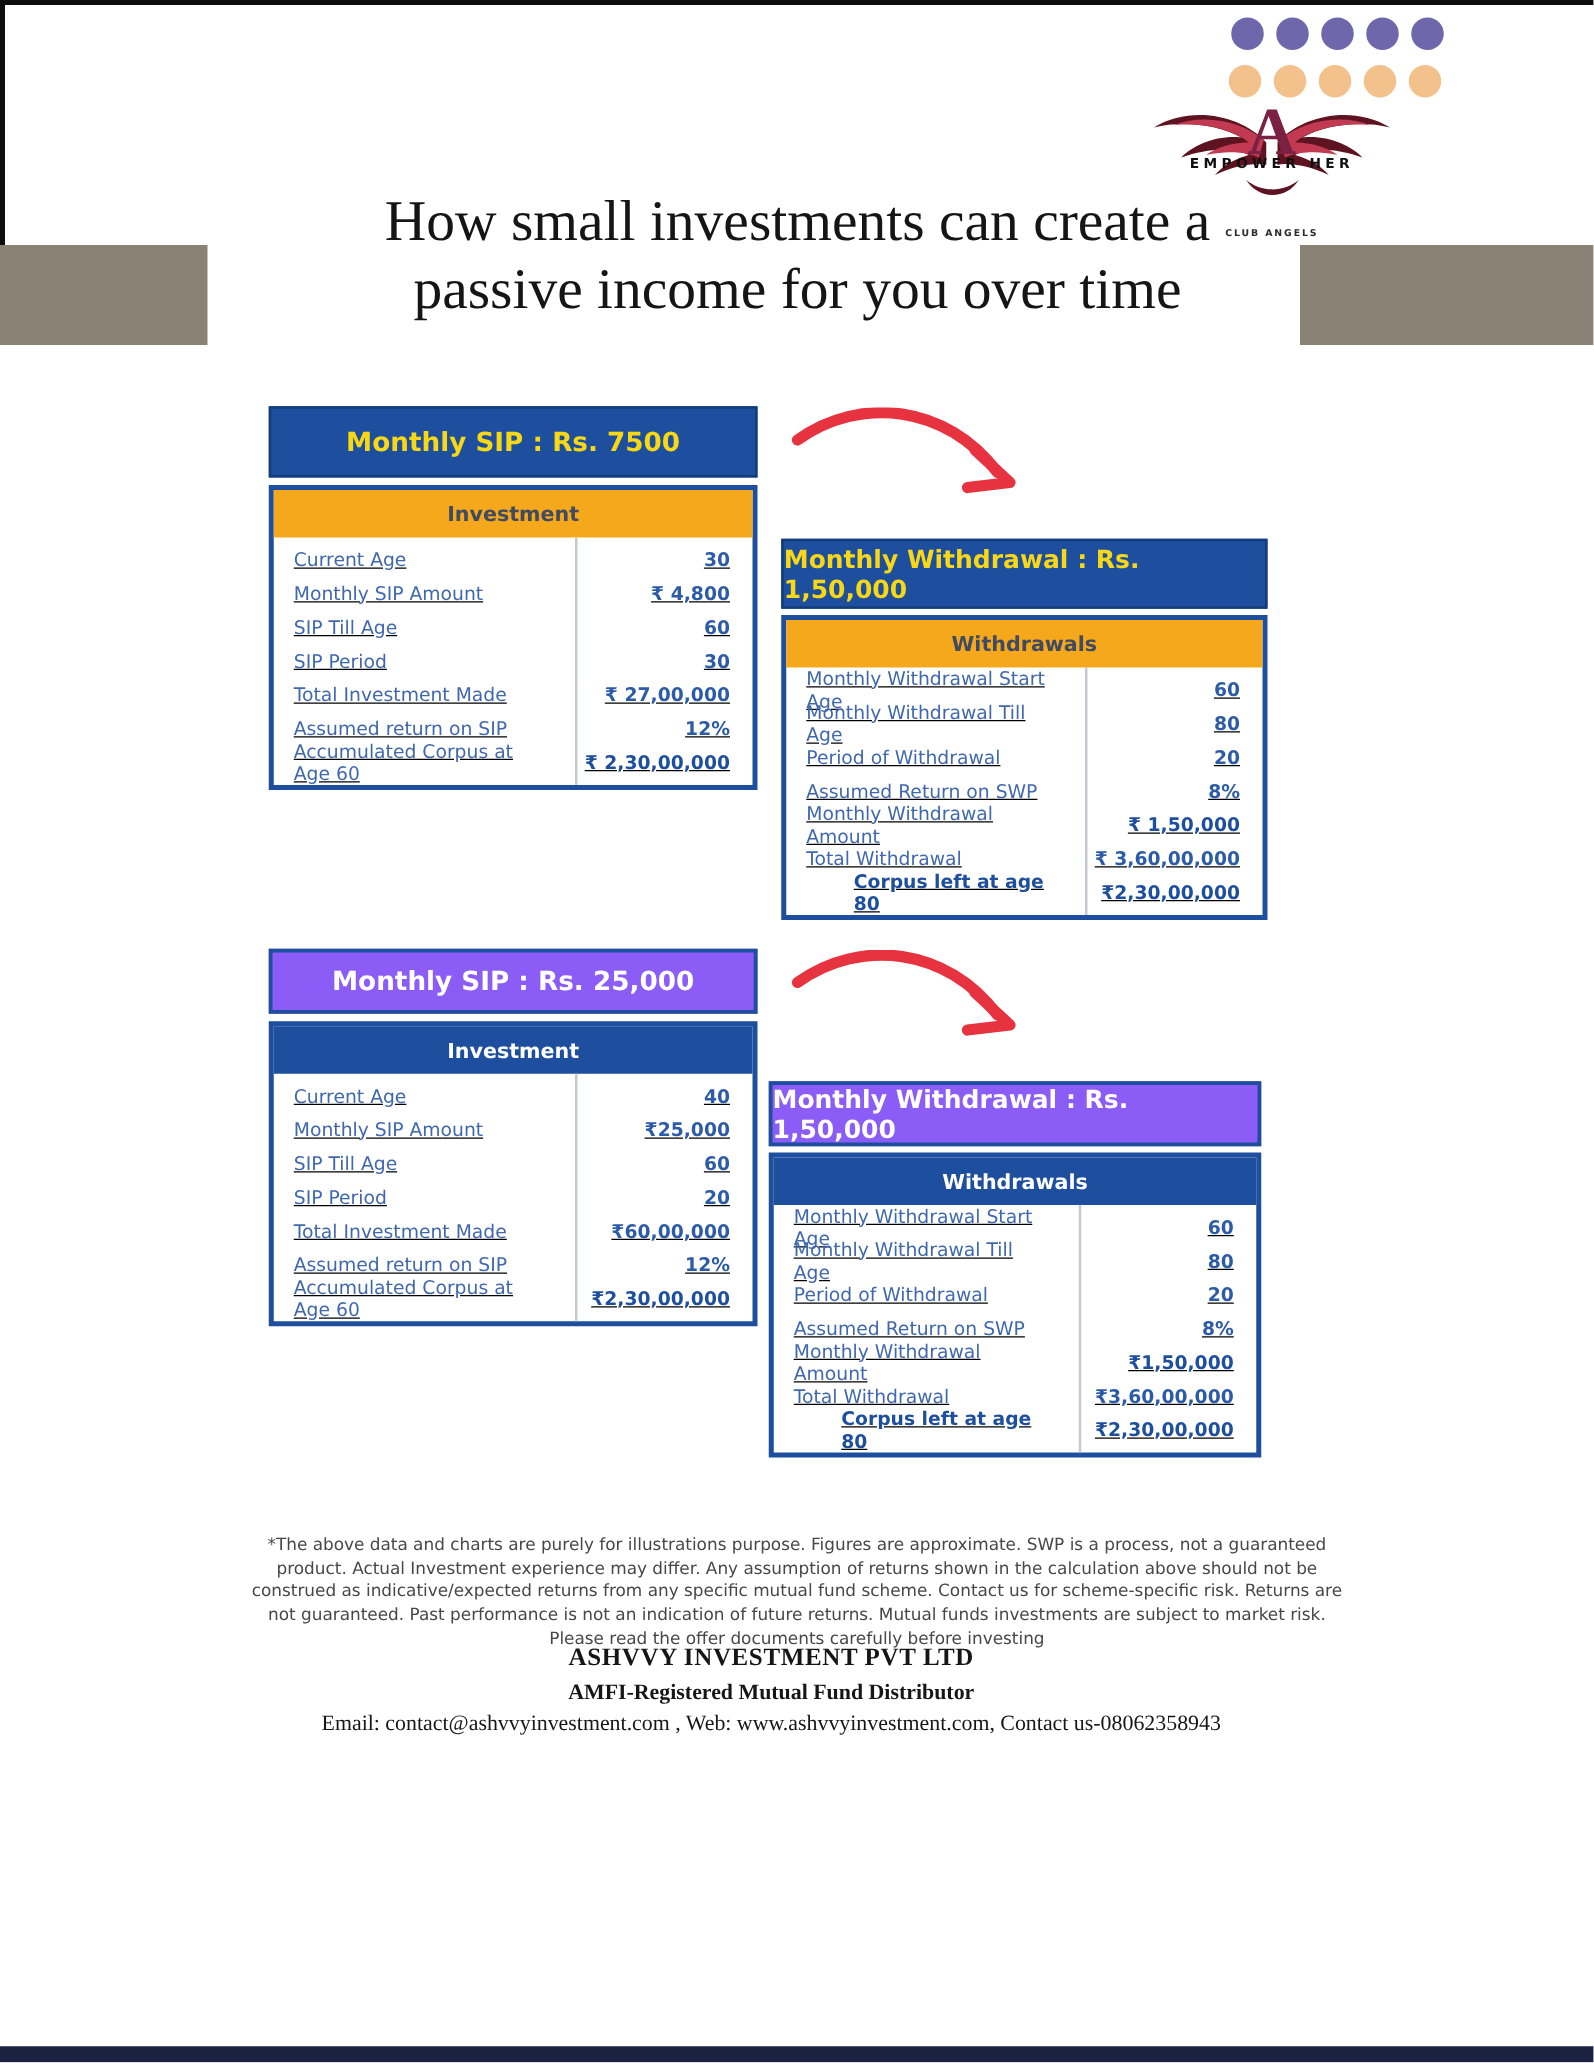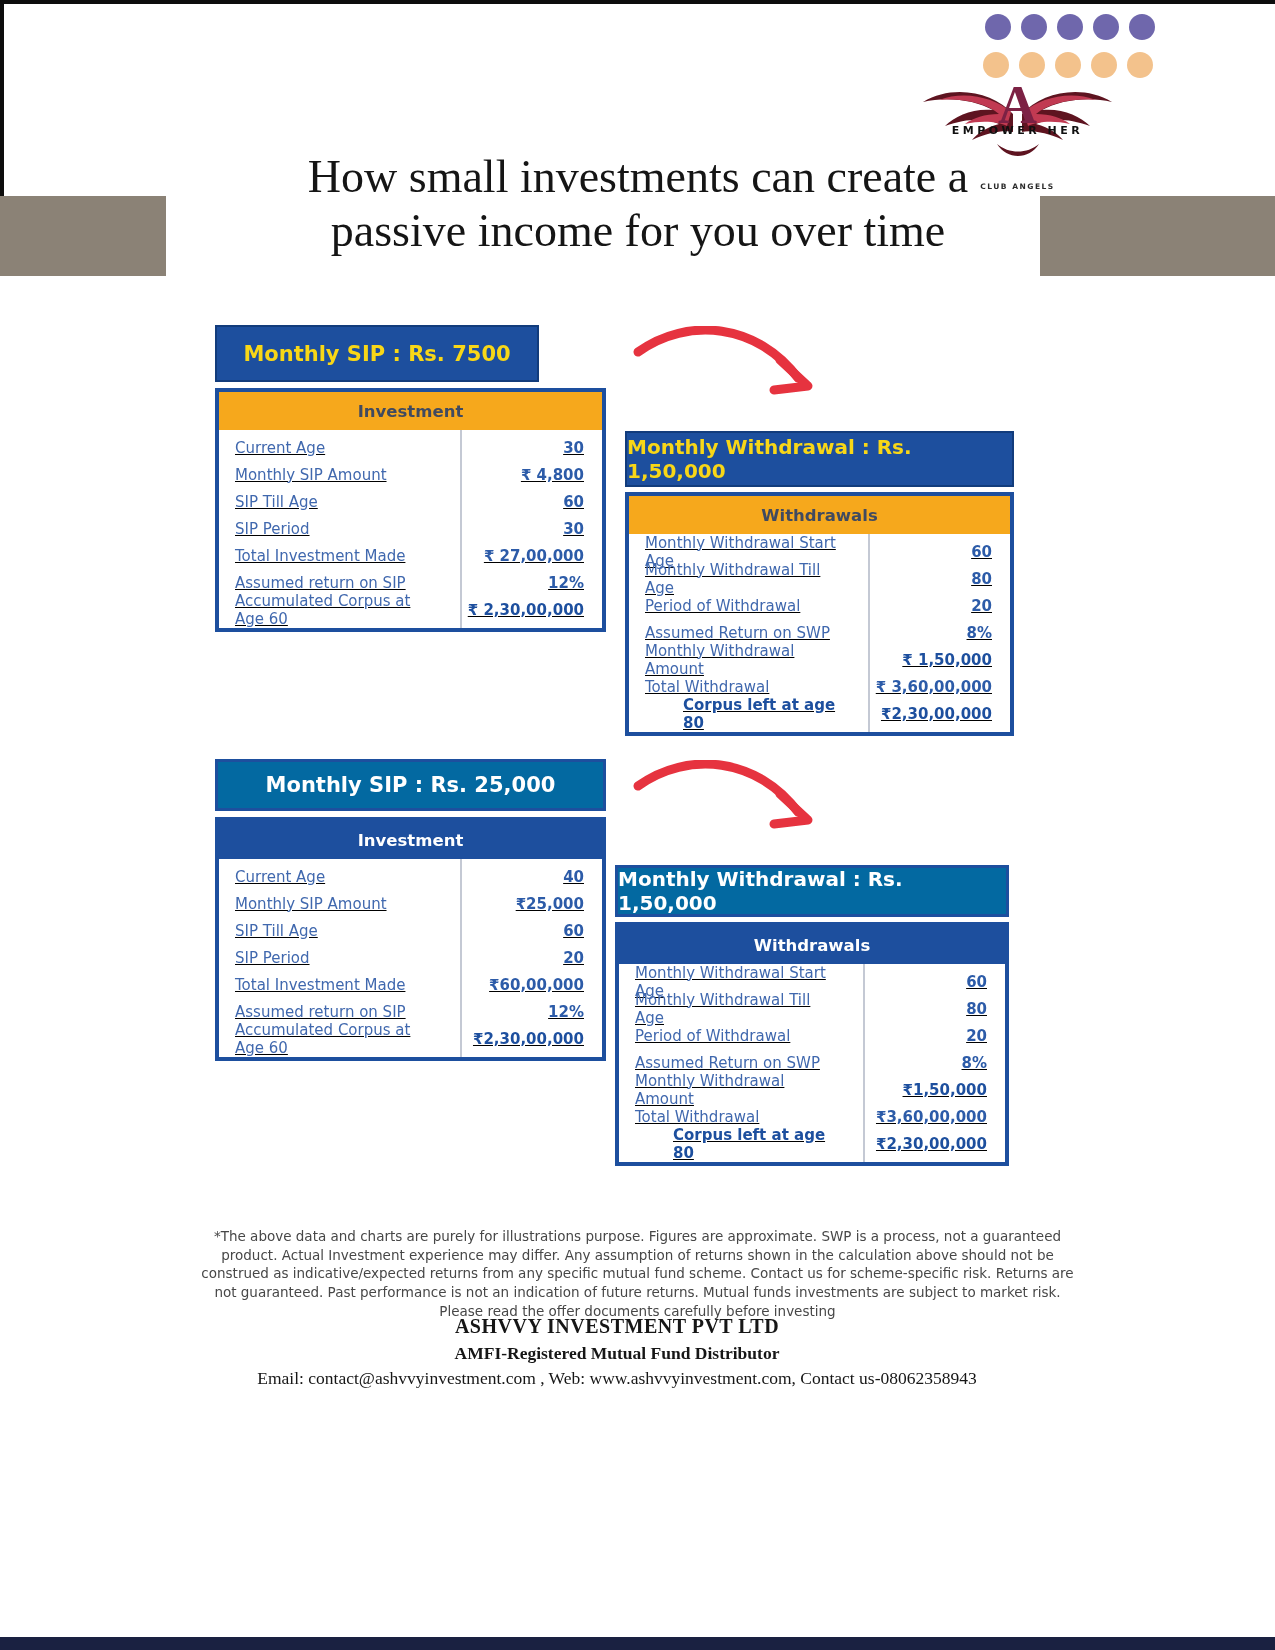--- a/index.html
+++ b/index.html
@@ -30,23 +30,23 @@
   
   .bar-l{left:0;top:196px;width:166px;height:80px;background:#8b8276;}
   .bar-r{left:1040px;top:196px;width:235px;height:80px;background:#8b8276;}
   .title{left:98px;top:150px;width:1080px;text-align:center;
          font-family:"Liberation Serif","DejaVu Serif",serif;font-weight:500;
          font-size:46px;line-height:1.18;color:#151515;}
 
   
   .hdr{display:flex;align-items:center;justify-content:center;font-weight:700;box-sizing:border-box;}
   .hdr-blue{background:#1d4f9e;color:#f8d717;border:2px solid #123c7c;}
-  .hdr-orange{background:#0369a1;color:#ffffff;border:3px solid #1d4f9e;}
-
-  .s1-sip{left:215px;top:325px;width:324px;height:57px;font-size:21px;}
+  .hdr-orange{background:#8b5cf6;color:#ffffff;border:3px solid #1d4f9e;}
+
+  .s1-sip{left:215px;top:325px;width:391px;height:57px;font-size:21px;}
   .s1-wdh{left:625px;top:431px;width:389px;height:56px;font-size:20px;}
   .s2-sip{left:215px;top:759px;width:391px;height:52px;font-size:21px;}
   .s2-wdh{left:615px;top:865px;width:394px;height:52px;font-size:20px;}
 
   
   .tbl{border:4px solid #1d4f9e;background:#ffffff;box-sizing:border-box;}
   .s1-inv{left:215px;top:388px;width:391px;}
   .s1-wd{left:625px;top:492px;width:389px;}
   .s2-inv{left:215px;top:817px;width:391px;}
   .s2-wd{left:615px;top:922px;width:394px;}

